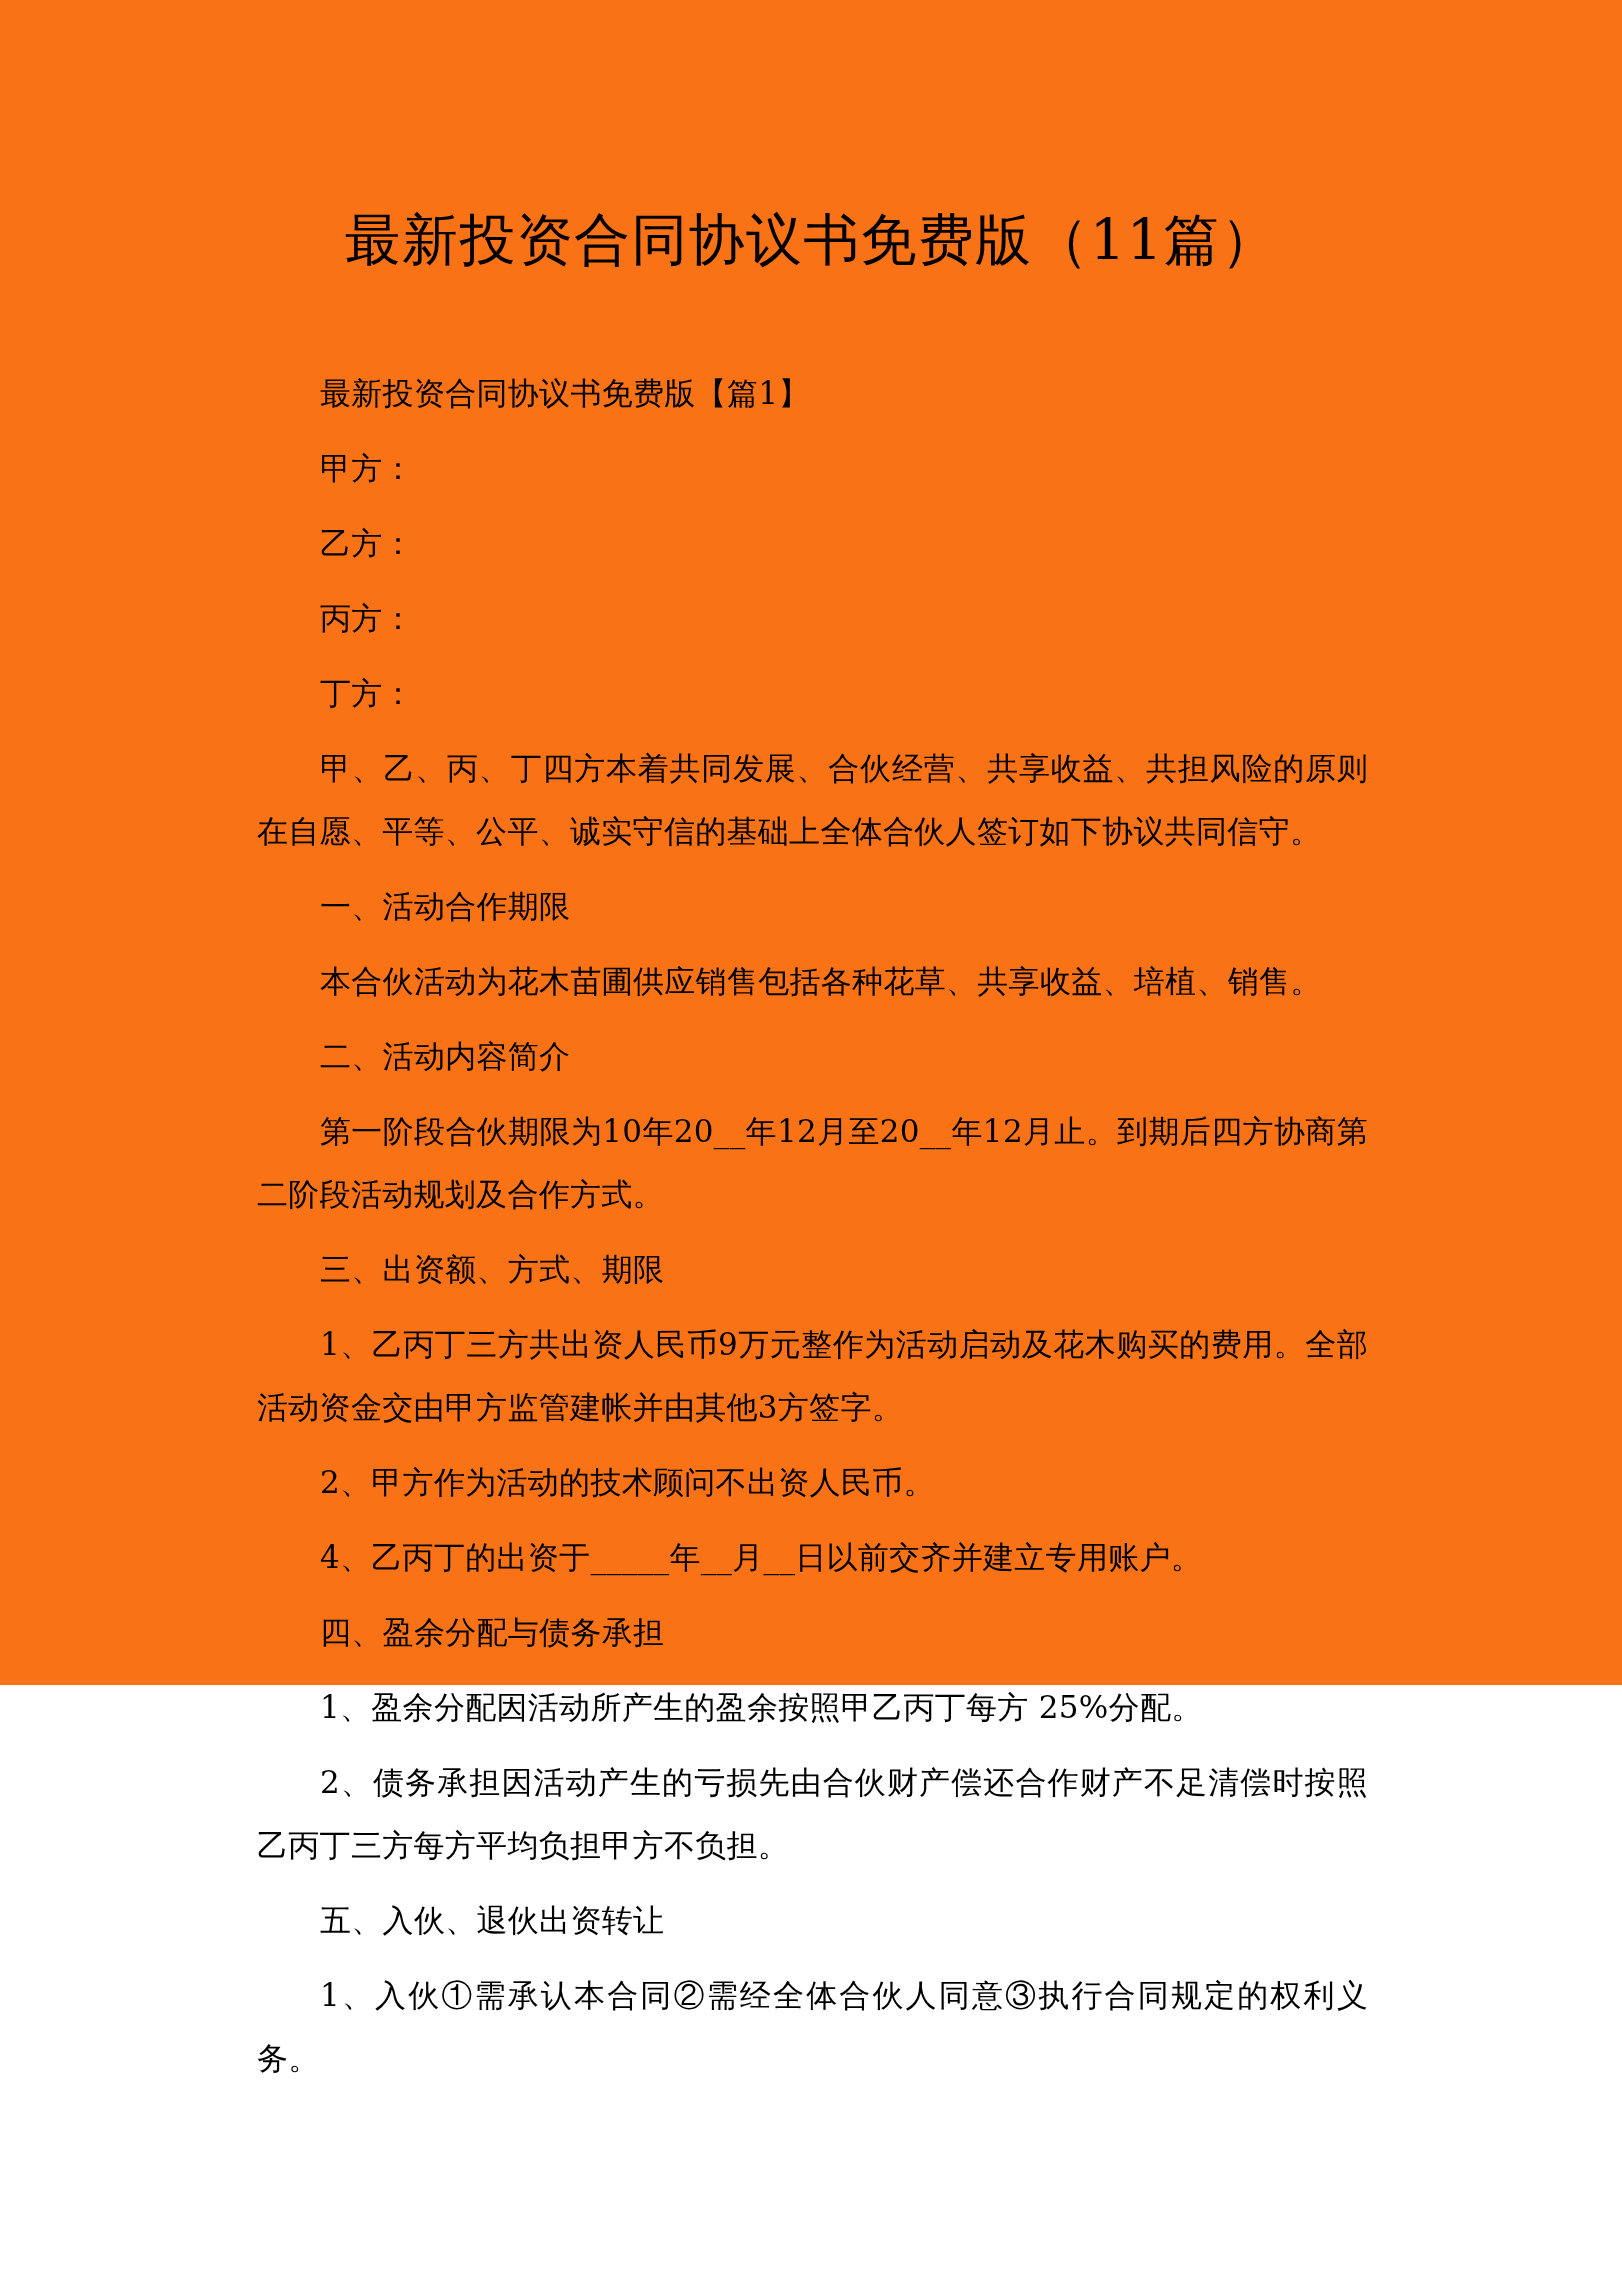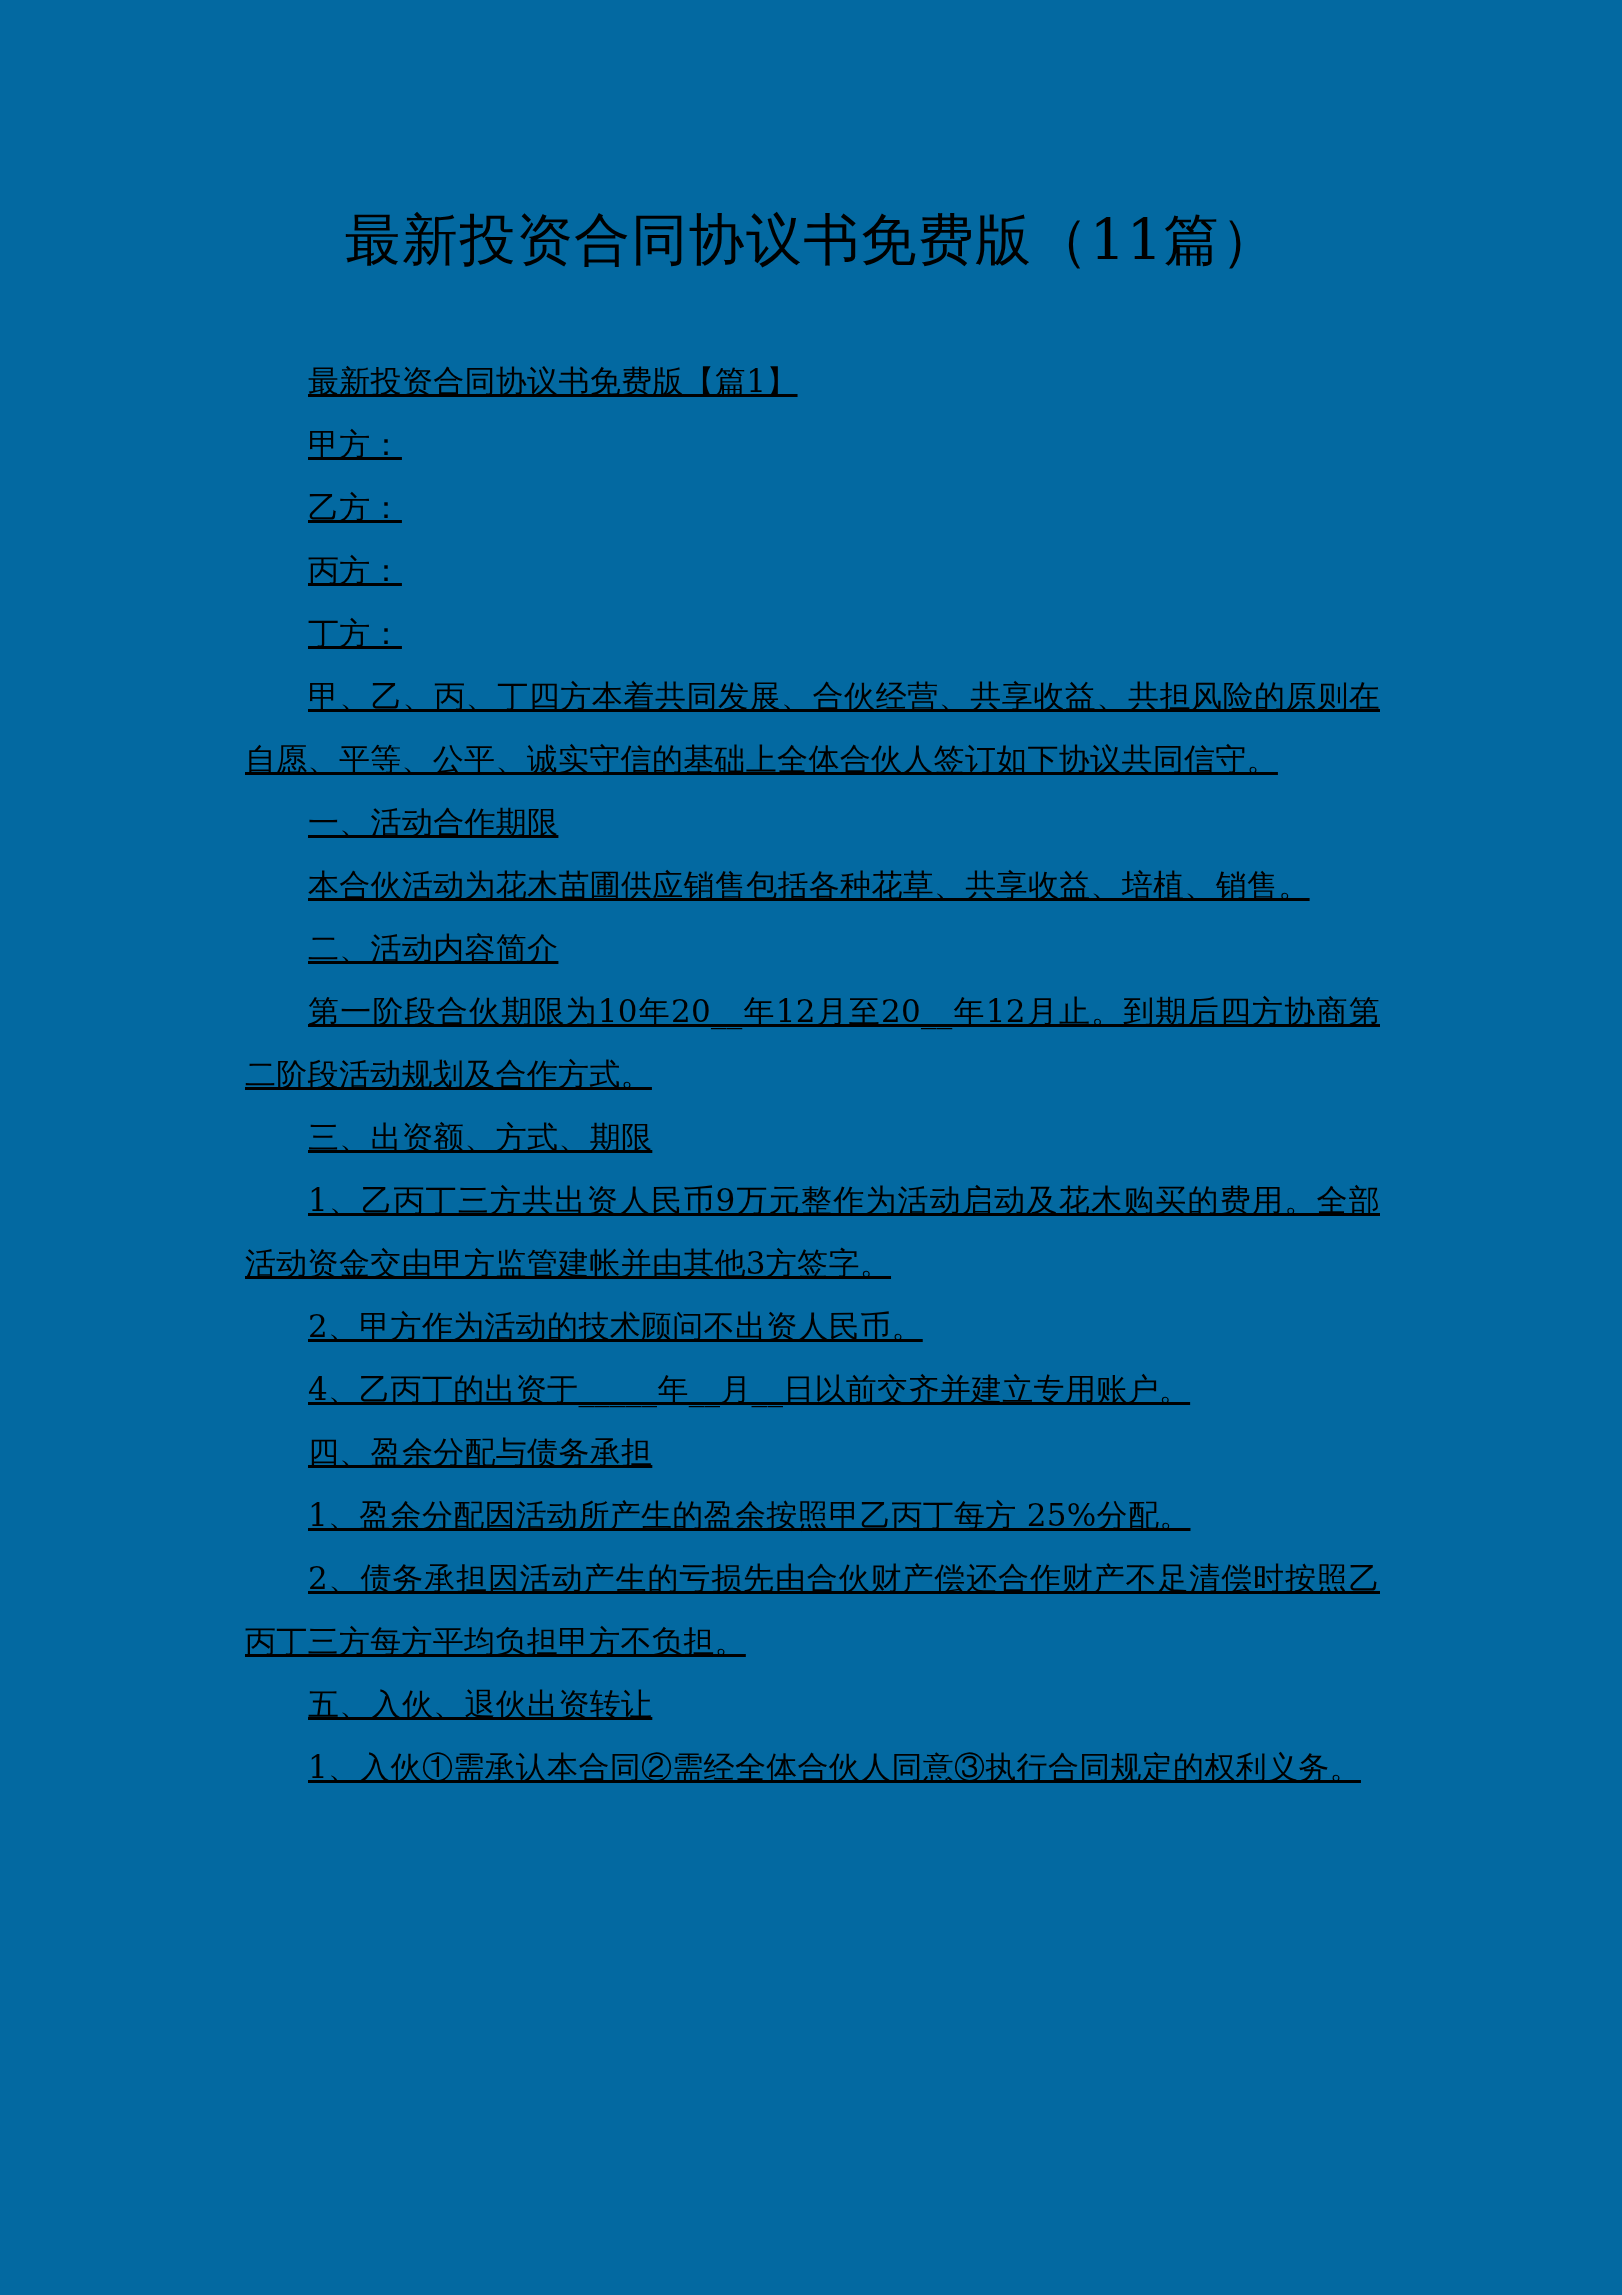--- a/index.html
+++ b/index.html
@@ -13,22 +13,22 @@
       position: relative;
       overflow: hidden;
       color: #000000;
       font-family: "DejaVu Serif", "Liberation Serif", serif;
     }
     .page {
       position: absolute;
       left: 0;
       top: 0;
       width: 1623px;
-      height: 2295px;
-      background: #0369a1;
+      height: 1685px;
+      background: #f97316;
     }
     .title {
       position: absolute;
       left: 0;
       top: 200px;
       width: 1623px;
       text-align: center;
       font-size: 56px;
       line-height: 79px;
       letter-spacing: 1.3px;
@@ -38,28 +38,27 @@
     .body {
       position: absolute;
       left: 245px;
       top: 350px;
       width: 1135px;
       font-size: 31px;
       line-height: 63px;
       letter-spacing: 0.3px;
     }
     .para {
-      margin: 0;
+      margin: 12px;
       padding: 0;
       text-indent: 63px;
       text-align: justify;
       text-align-last: left;
       white-space: normal;
       word-break: break-all;
-      text-decoration: underline;
     }
   </style>
 </head>
 <body>
 
 <div class="page">
   <h1 class="title">最新投资合同协议书免费版（11篇）</h1>
 
   <div class="body">
     <p class="para">最新投资合同协议书免费版【篇1】</p>

